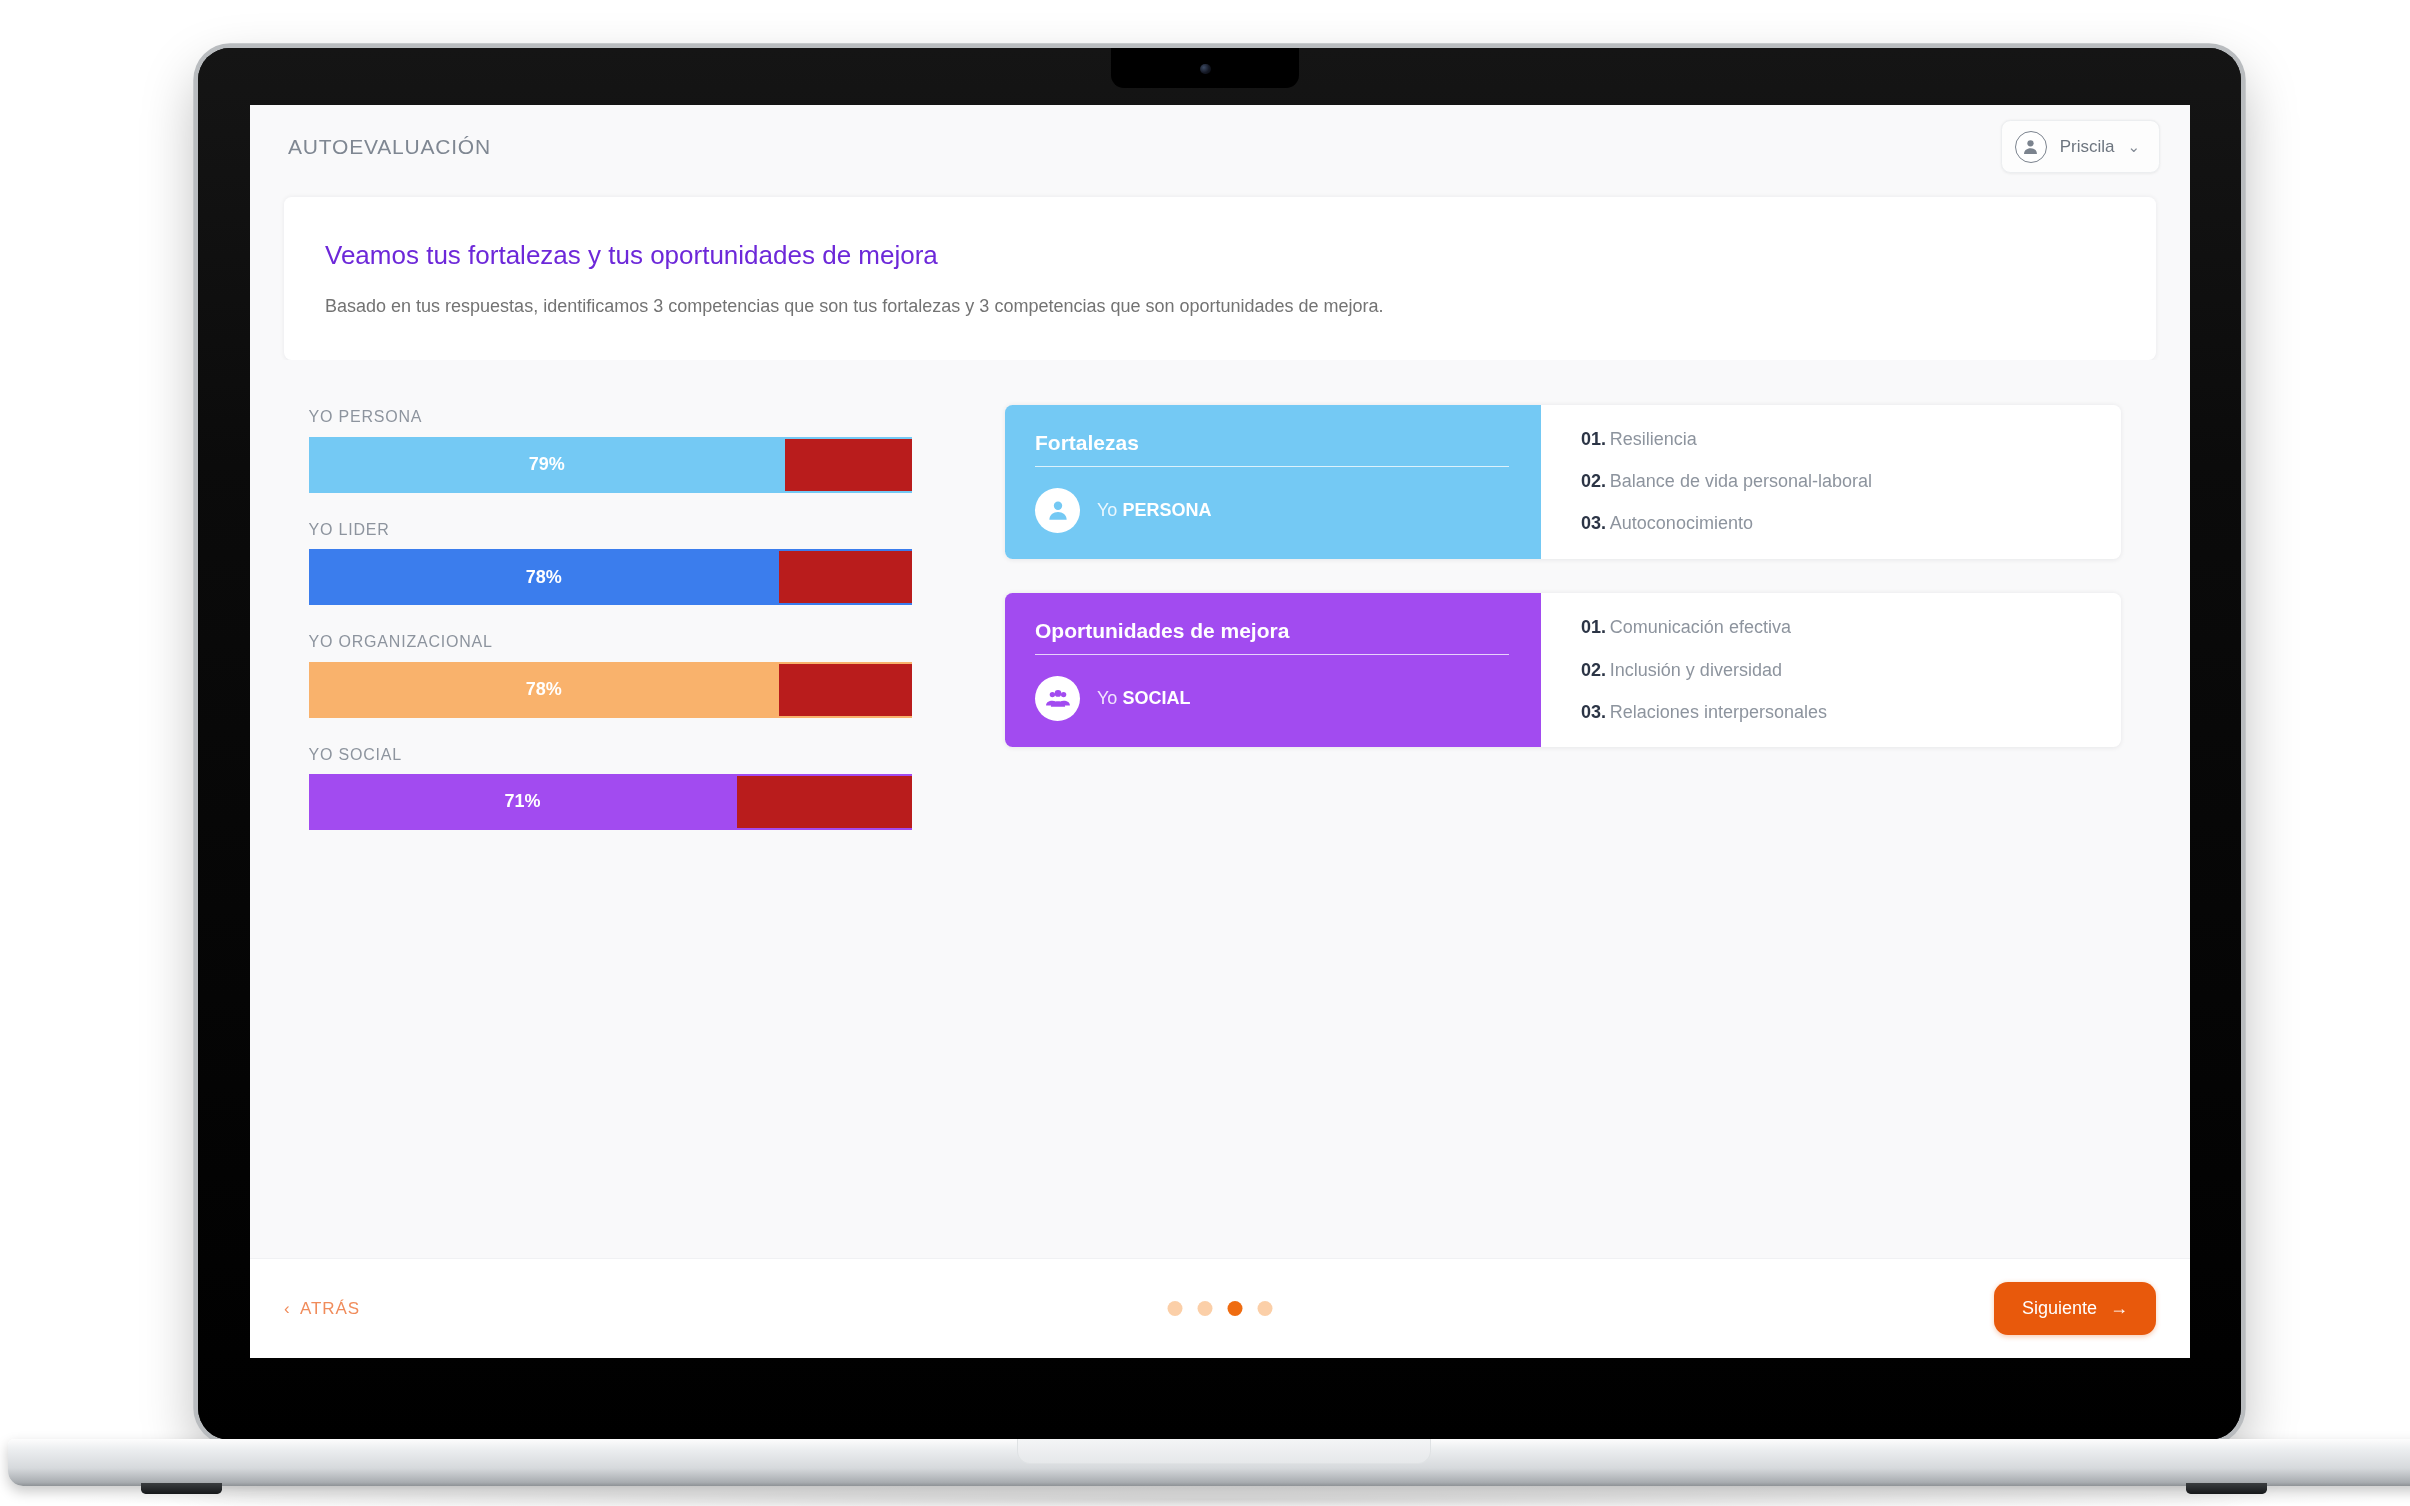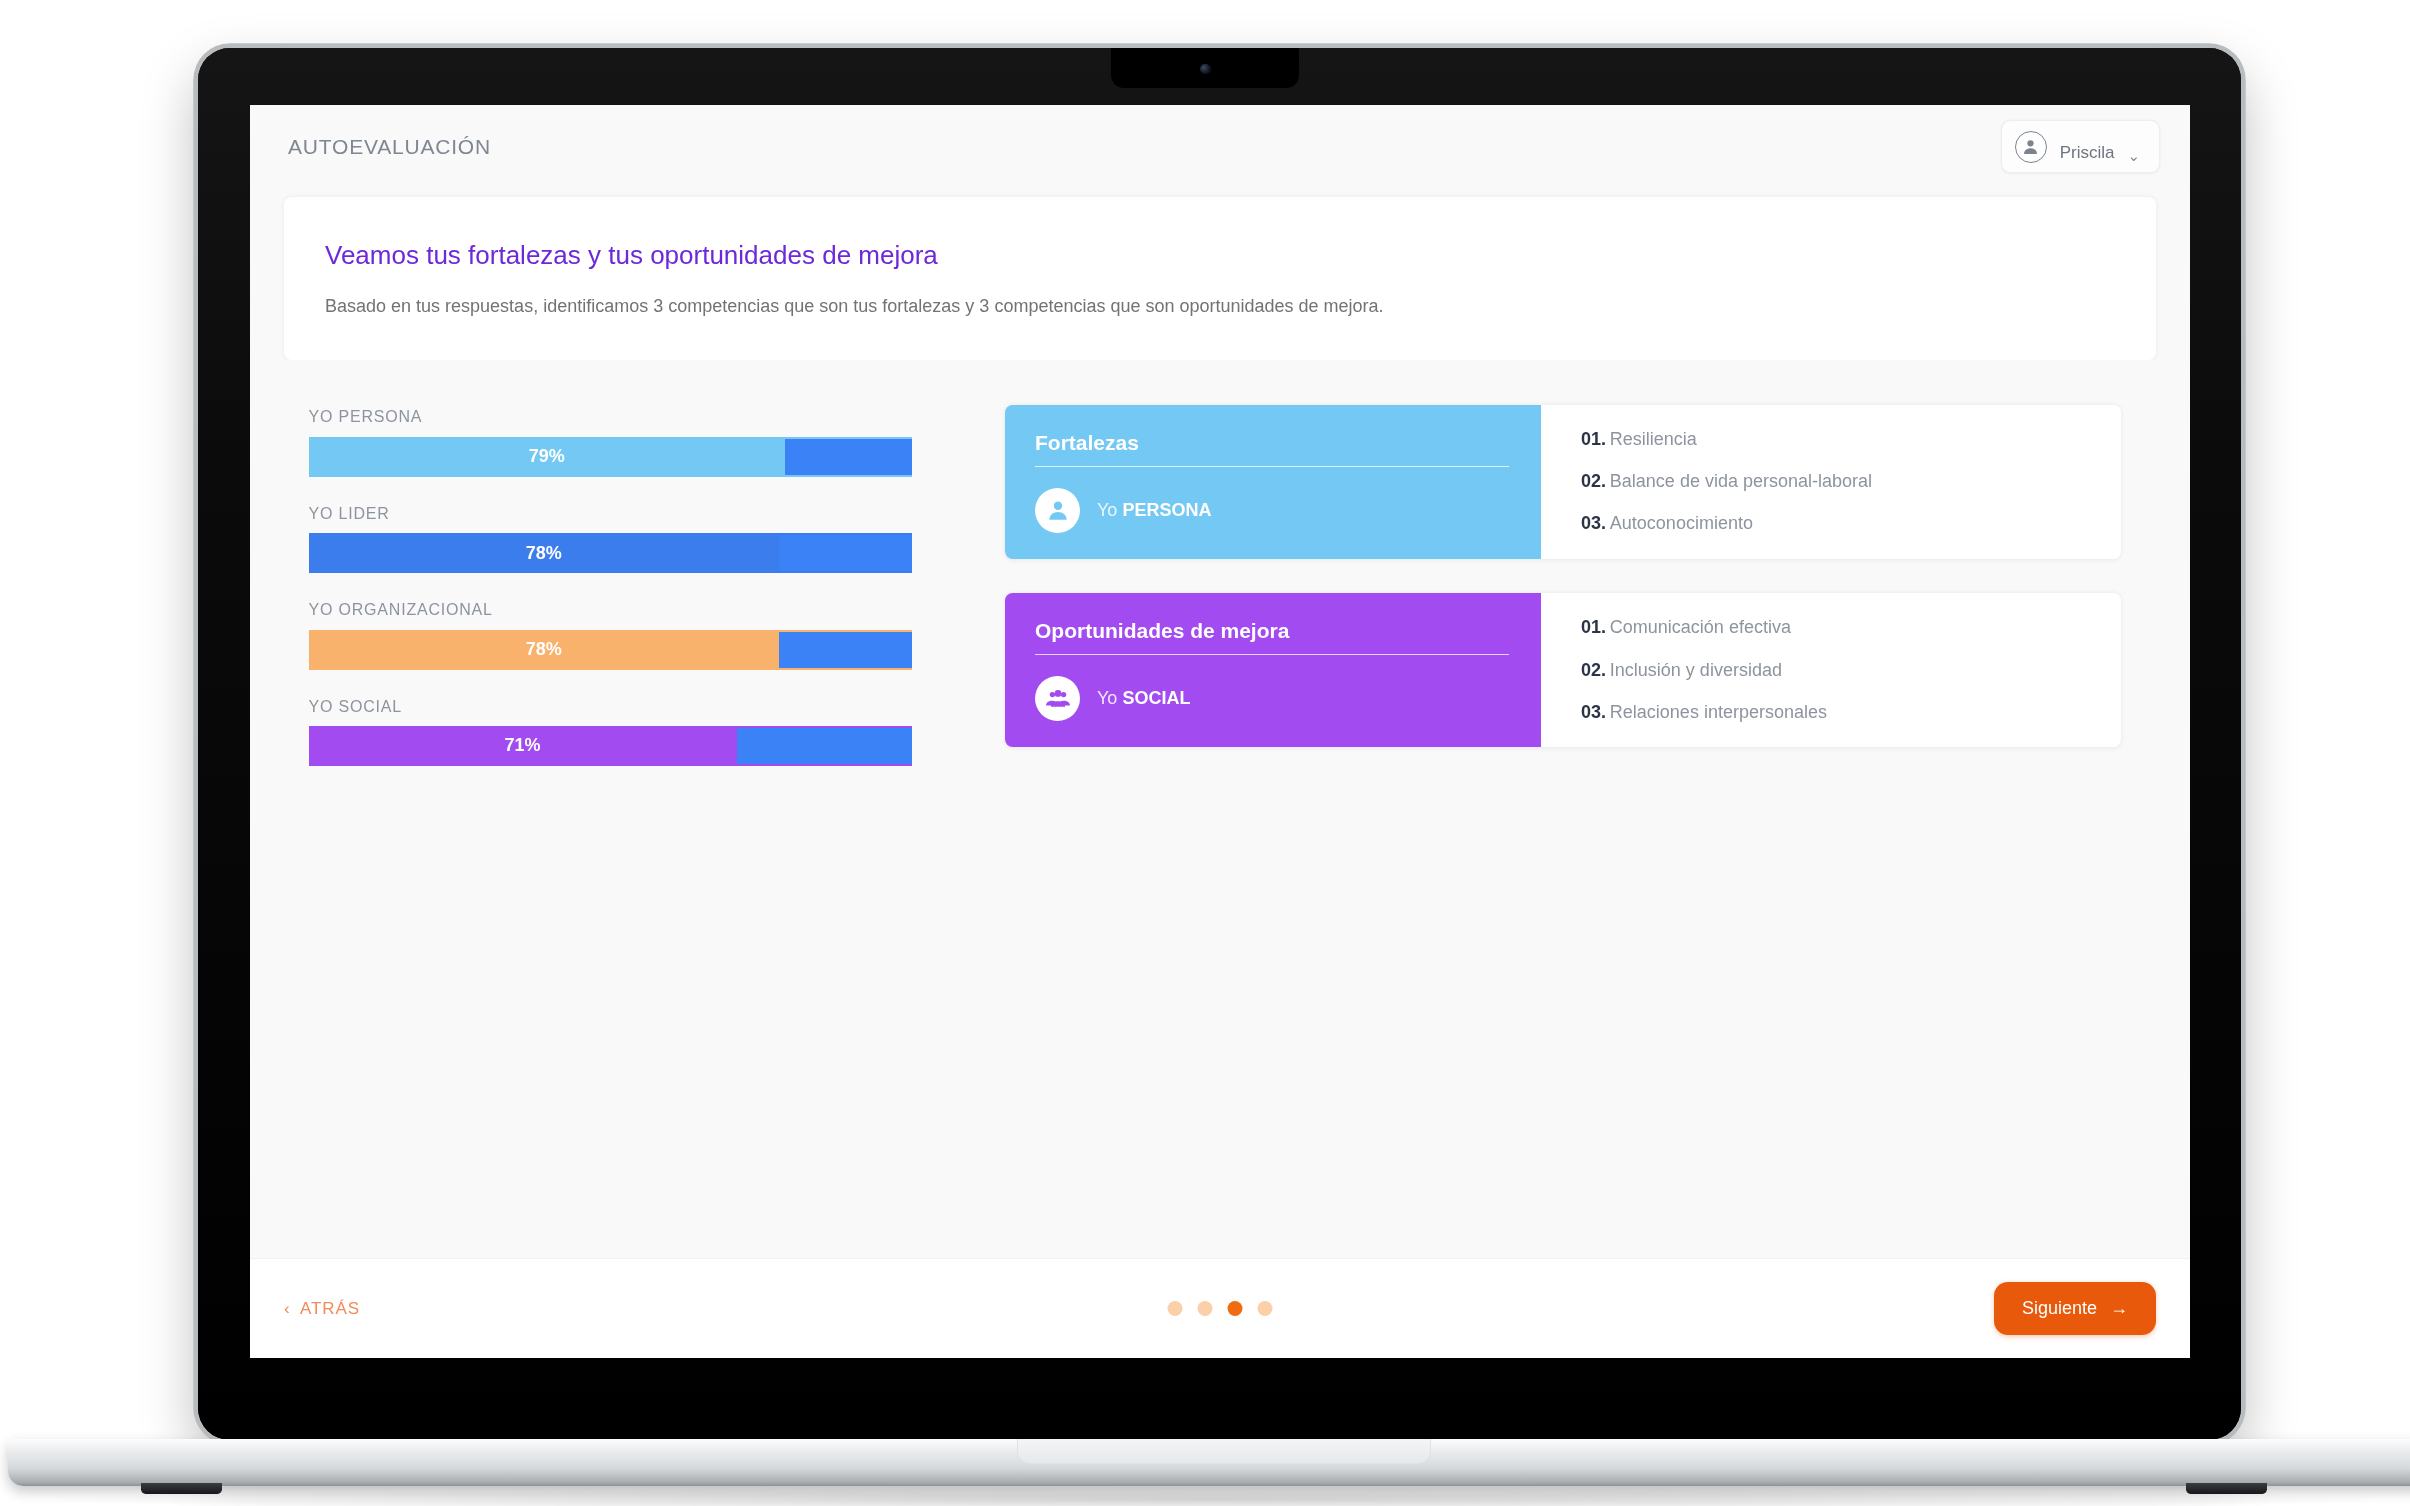--- a/index.html
+++ b/index.html
@@ -135,21 +135,21 @@
     flex: 0 0 auto;
   }
   .app-title {
     font-size: 21px;
     letter-spacing: 0.8px;
     color: #7f8792;
     font-weight: 400;
   }
   .user-chip {
     display: flex;
-    align-items: flex-end;
+    align-items: center;
     gap: 13px;
     background: #fdfdfd;
     border: 0.9px solid #eceef0;
     border-radius: 9.4px;
     padding: 9.4px 19px 9.4px 13px;
     box-shadow: 0 0.9px 2.8px rgba(0,0,0,0.06);
     cursor: pointer;
   }
   .avatar-sm {
     width: 32px; height: 32px;
@@ -201,22 +201,22 @@
   .bar-group { margin-bottom: 28px; }
   .bar-label {
     font-size: 16px;
     letter-spacing: 0.8px;
     color: #8d949e;
     margin-bottom: 10.4px;
   }
   .bar-track {
     position: relative;
     width: 603px;
-    height: 40px;
-    background: #3b82f6;
+    height: 56px;
+    background: #b91c1c;
     border-top: 2.8px solid var(--c);
     border-bottom: 2.8px solid var(--c);
   }
   .bar-fill {
     position: absolute;
     left: 0; top: 0; bottom: 0;
     background: var(--c);
     display: flex;
     align-items: center;
     justify-content: center;

